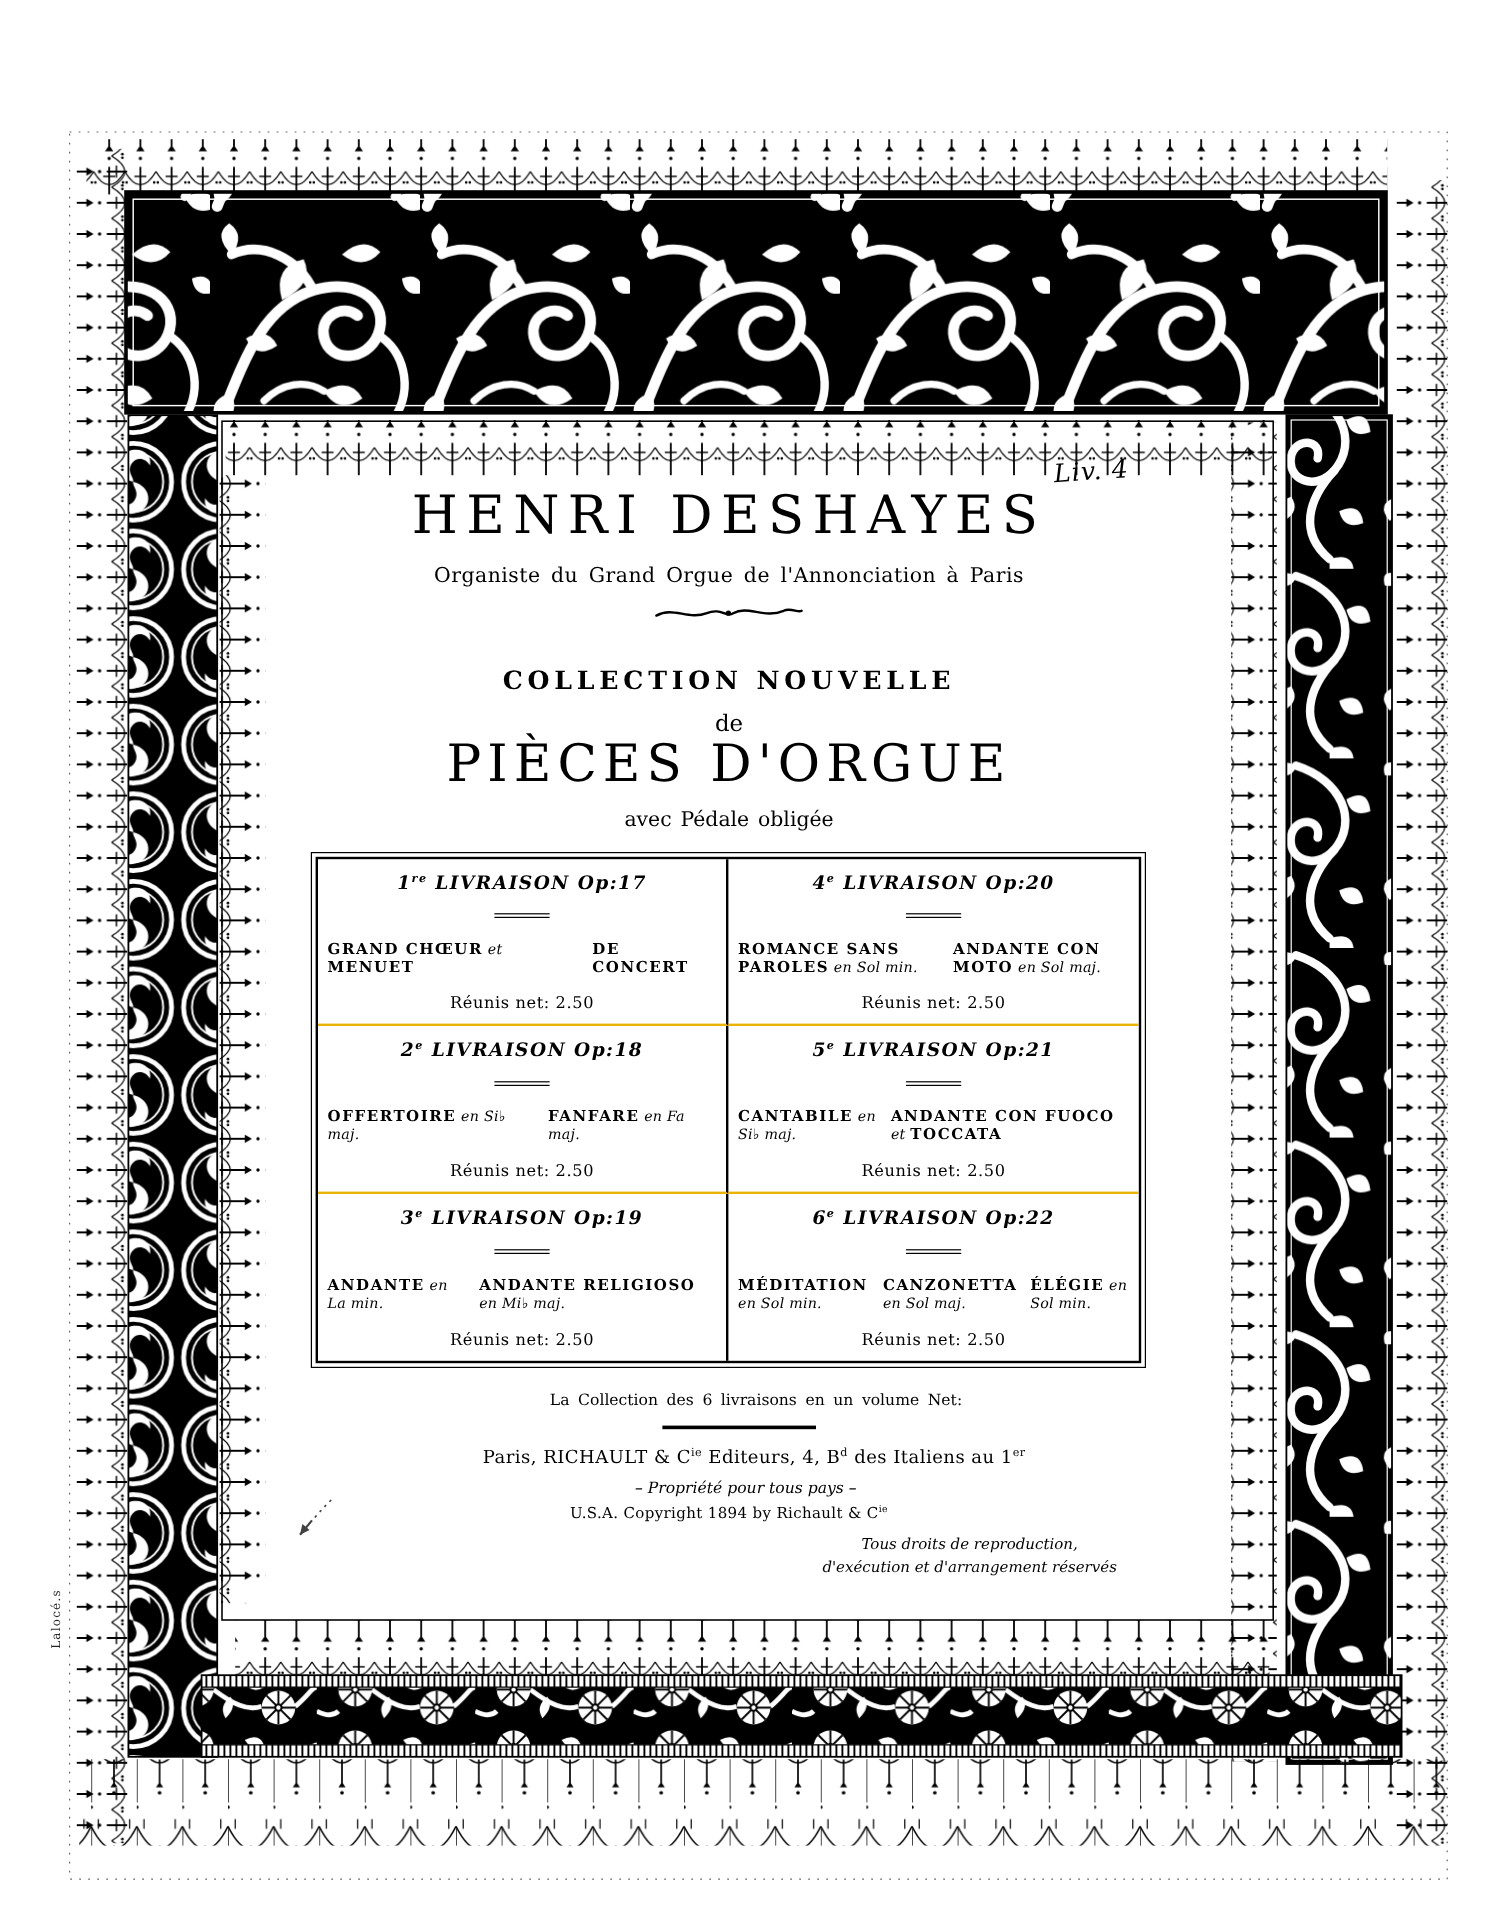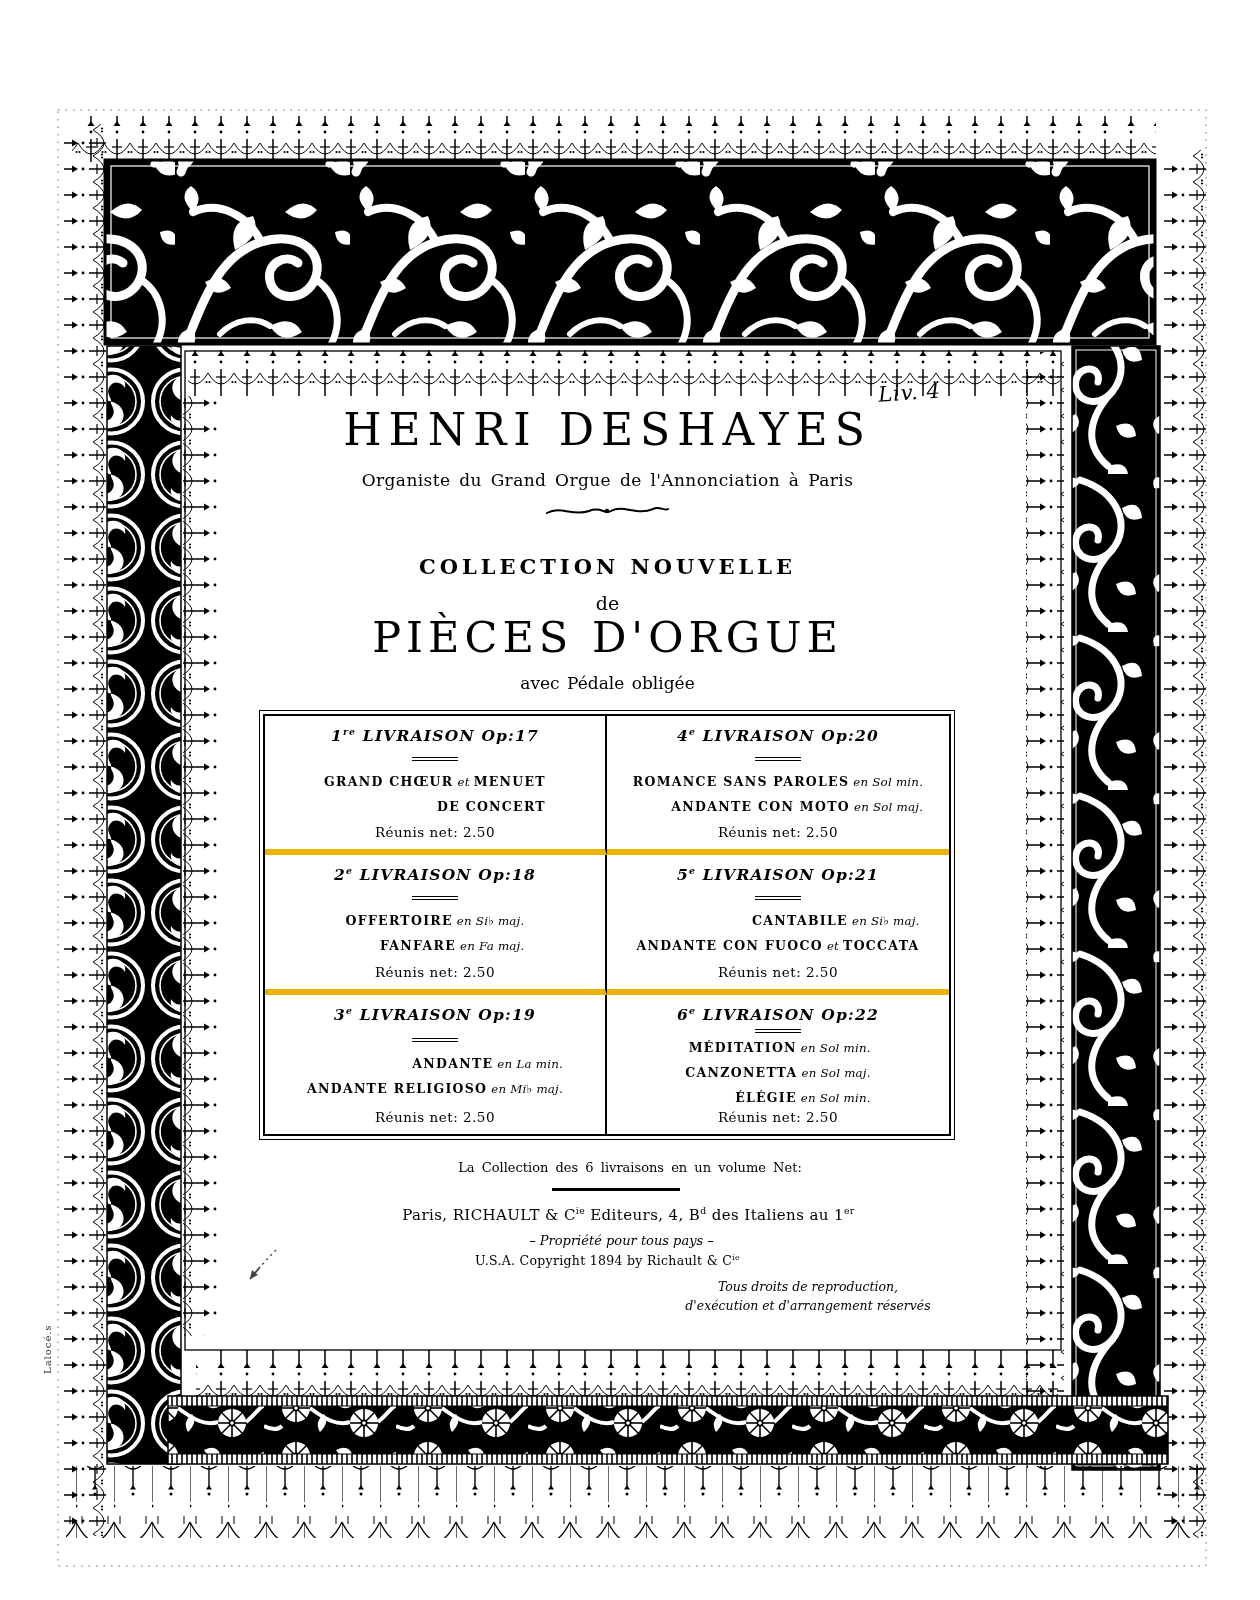--- a/index.html
+++ b/index.html
@@ -19,25 +19,25 @@
   .series-de{top:592px;font-size:19px;}
   .main-title{top:614px;font-size:43px;letter-spacing:5px;line-height:1.1;}
   .main-sub{top:673px;font-size:17px;word-spacing:2px;}
 
   .catalog{position:absolute;left:263px;top:714px;width:688px;height:422px;z-index:2;
            display:grid;grid-template-columns:1fr 1fr;grid-template-rows:1fr 1fr 1fr;
            border:2.5px solid #000;outline:1px solid #000;outline-offset:3px;background:transparent;}
   .cell{display:flex;flex-direction:column;align-items:center;justify-content:space-between;
         padding:10px 8px 9px;}
   .cell:nth-child(odd){border-right:2px solid #000;}
-  .cell:nth-child(-n+4){border-bottom:6px solid #eab308;}
+  .cell:nth-child(-n+4){border-bottom:2px solid #eab308;}
   .cell-header{font-style:italic;font-weight:bold;font-size:15.5px;letter-spacing:1.2px;}
   .cell-header sup{font-size:60%;}
   .cell-divider{width:46px;height:4px;border-top:1.5px solid #000;border-bottom:1.5px solid #000;margin:1px auto 0;}
-  .cell-lines{display:flex;flex-direction:column;gap:10px;margin-top:2px;text-align:right;}
+  .cell-lines{display:flex;flex-direction:row;gap:10px;margin-top:2px;}
   .piece-line{font-size:12.5px;}
   .piece-line b{font-weight:bold;letter-spacing:1.3px;}
   .piece-line .lt{font-weight:normal;font-style:italic;font-size:.95em;letter-spacing:.2px;}
   .cell-price{font-size:13.5px;letter-spacing:.5px;}
 
   .vol-note{top:1160px;font-size:13px;word-spacing:3px;padding-left:45px;}
   .footer-rule{position:absolute;left:552px;top:1188px;width:128px;height:2.5px;background:#000;z-index:2;}
   .publisher{top:1205px;font-size:15px;letter-spacing:.4px;padding-left:42px;}
   .publisher sup,.usa sup{font-size:62%;}
   .propriete{top:1233px;font-size:13px;font-style:italic;padding-left:28px;}

